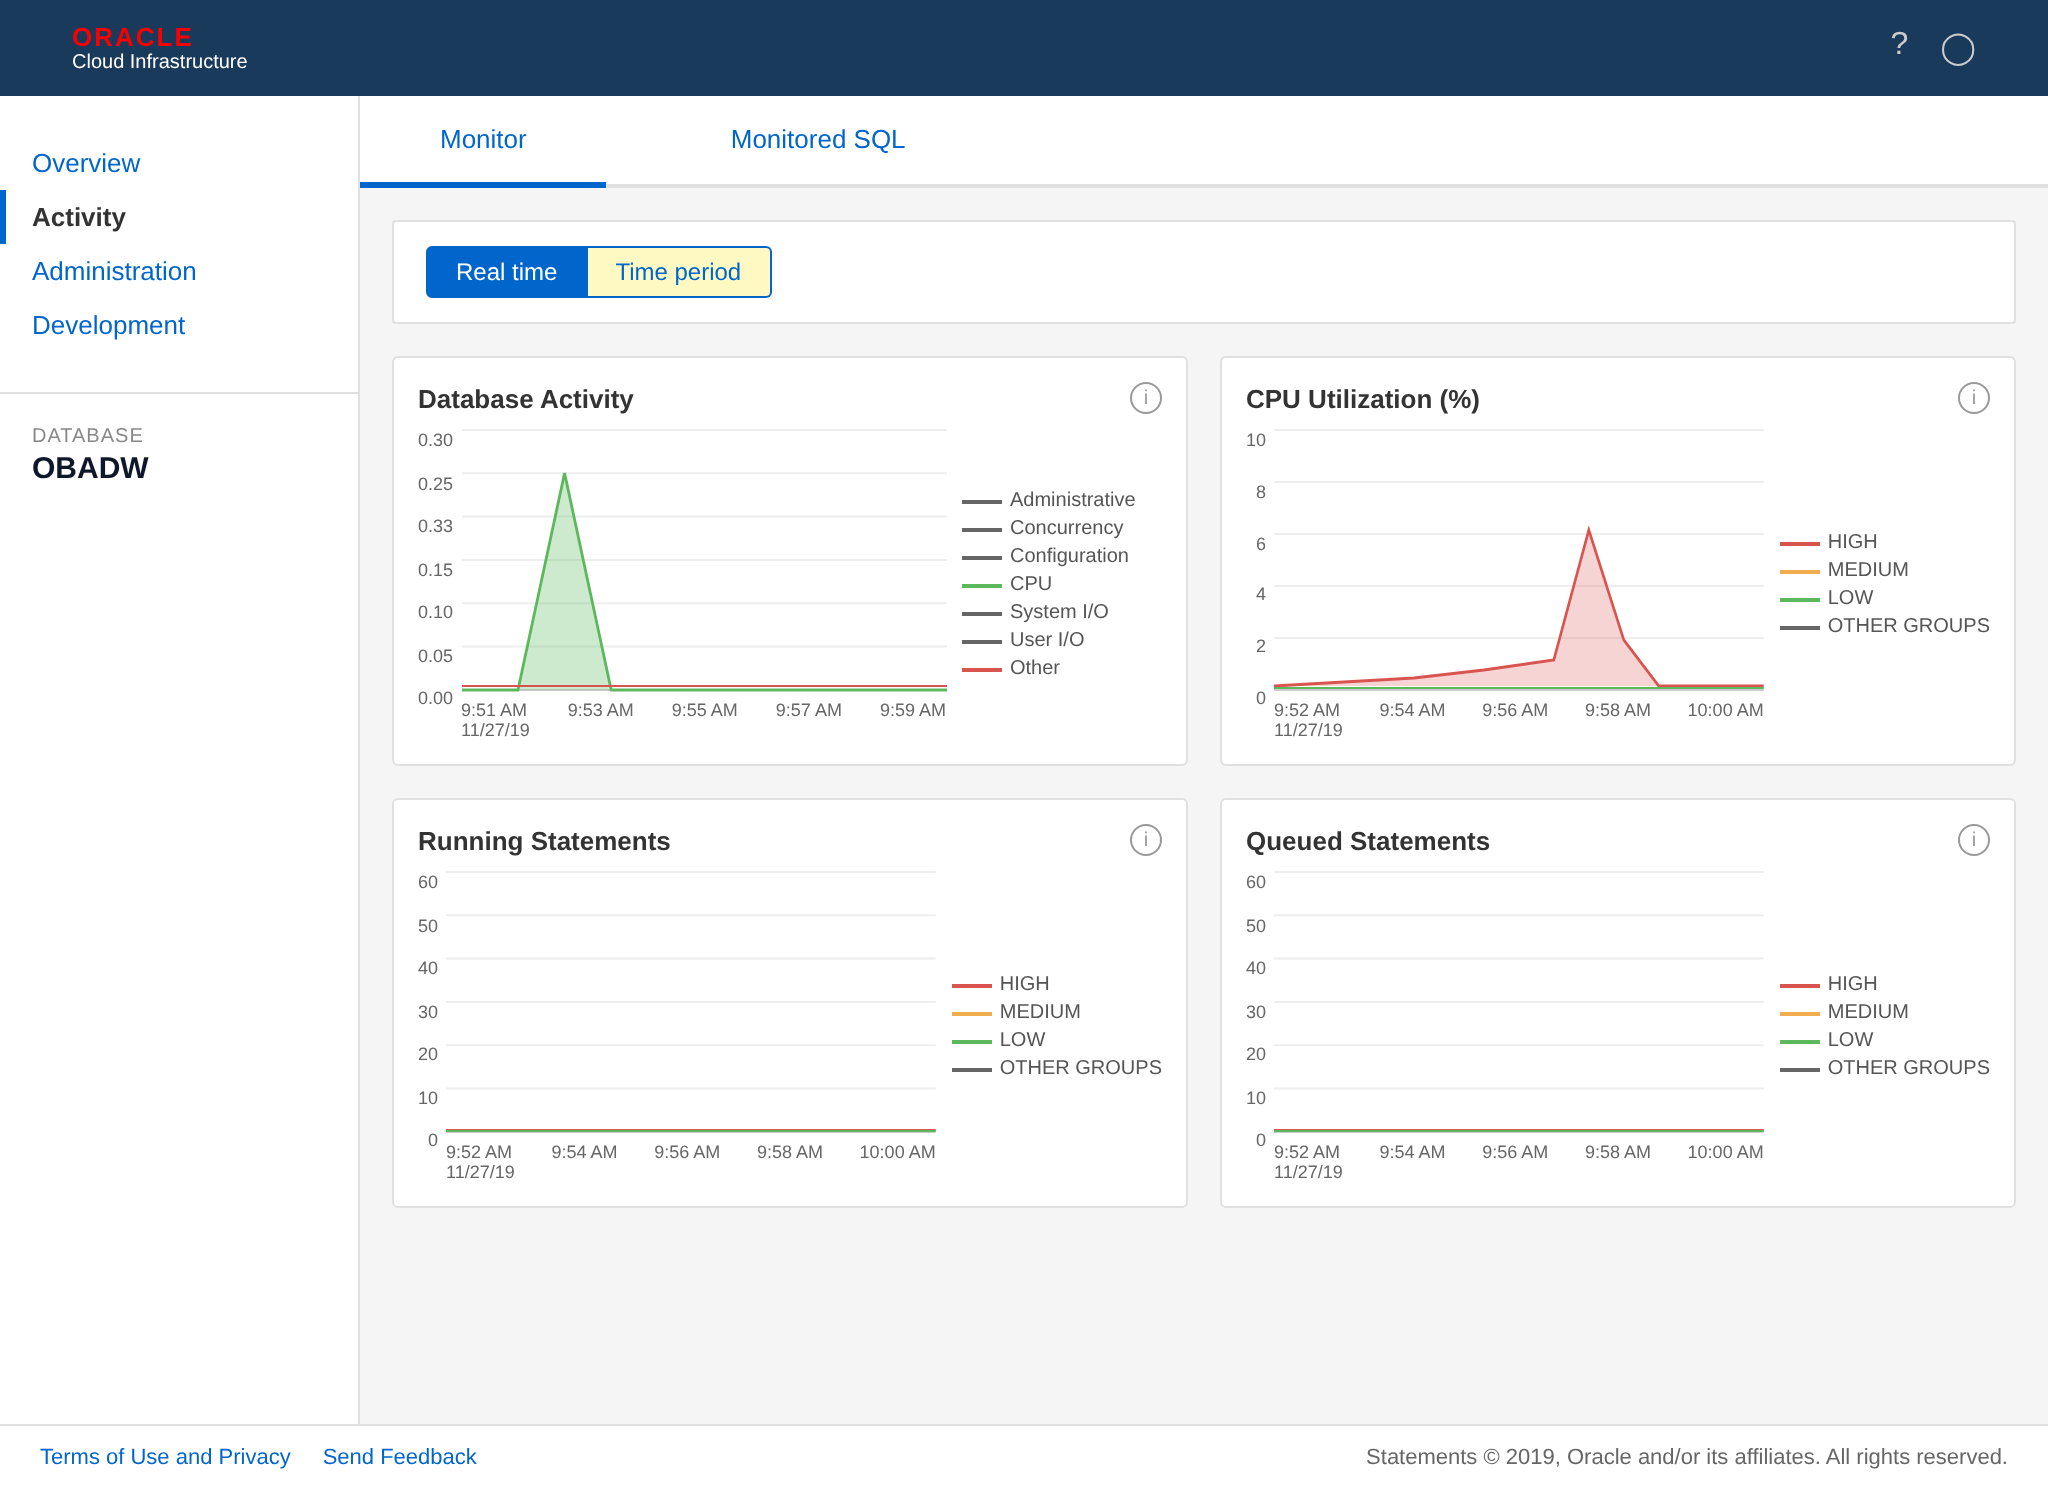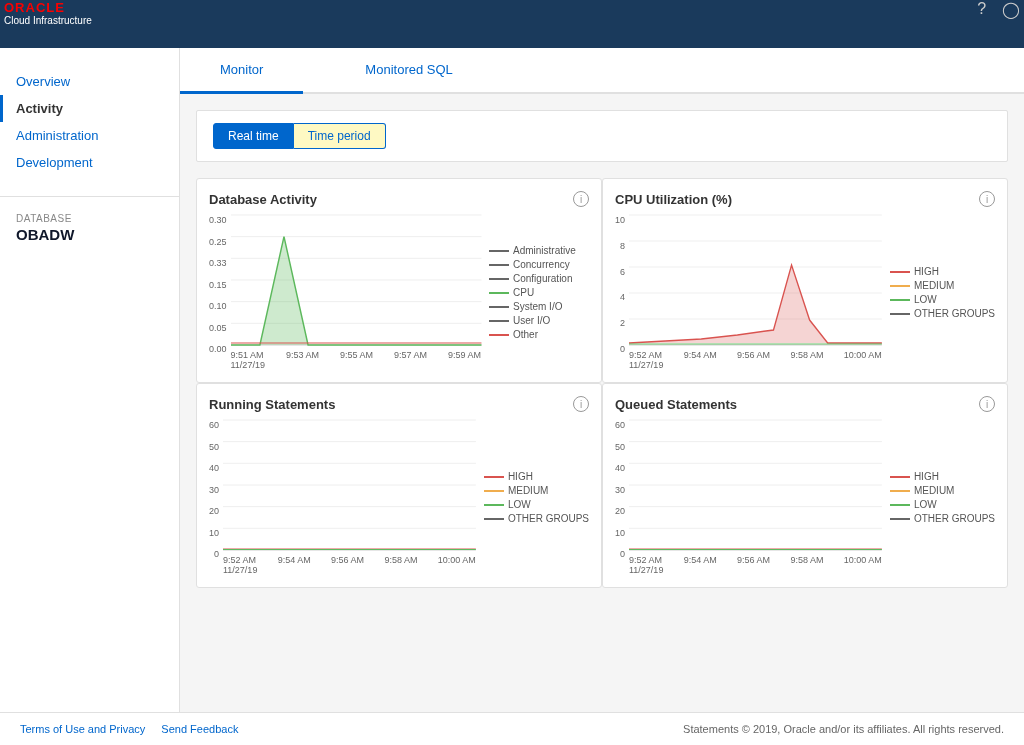--- a/index.html
+++ b/index.html
@@ -3,23 +3,23 @@
   <meta charset="utf-8">
   <style>
     * { box-sizing: border-box; margin: 0; padding: 0; }
     body { font-family: Arial, Helvetica, sans-serif; font-size: 13px; background: #f5f5f5; color: #333; display: flex; flex-direction: column; min-height: 745px; }
 
     
     .header {
       background: #1a3a5c;
       height: 48px;
       display: flex;
-      align-items: flex-start;
+      align-items: center;
       justify-content: space-between;
-      padding: 0 4px;
+      padding: 0 36px;
     }
     .header-logo { display: flex; flex-direction: column; }
     .header-logo .oracle-text { color: #f80000; font-weight: bold; font-size: 13px; letter-spacing: 1px; }
     .header-logo .cloud-text { color: #fff; font-size: 10px; }
     .header-icons { display: flex; gap: 16px; }
     .header-icon { color: #ccc; font-size: 16px; cursor: pointer; }
 
     
     .main-container {
       display: flex;
@@ -125,20 +125,21 @@
       background: #0066cc;
       color: #fff;
     }
     .toggle-btn:first-child { border-radius: 3px 0 0 3px; }
     .toggle-btn:last-child { border-radius: 0 3px 3px 0; border-left: none; }
 
     
     .charts-grid {
       display: grid;
       grid-template-columns: 1fr 1fr;
+      gap: 16px;
     }
 
     .chart-card {
       background: #fff;
       border: 1px solid #e0e0e0;
       border-radius: 3px;
       padding: 12px;
     }
     .chart-header {
       display: flex;

